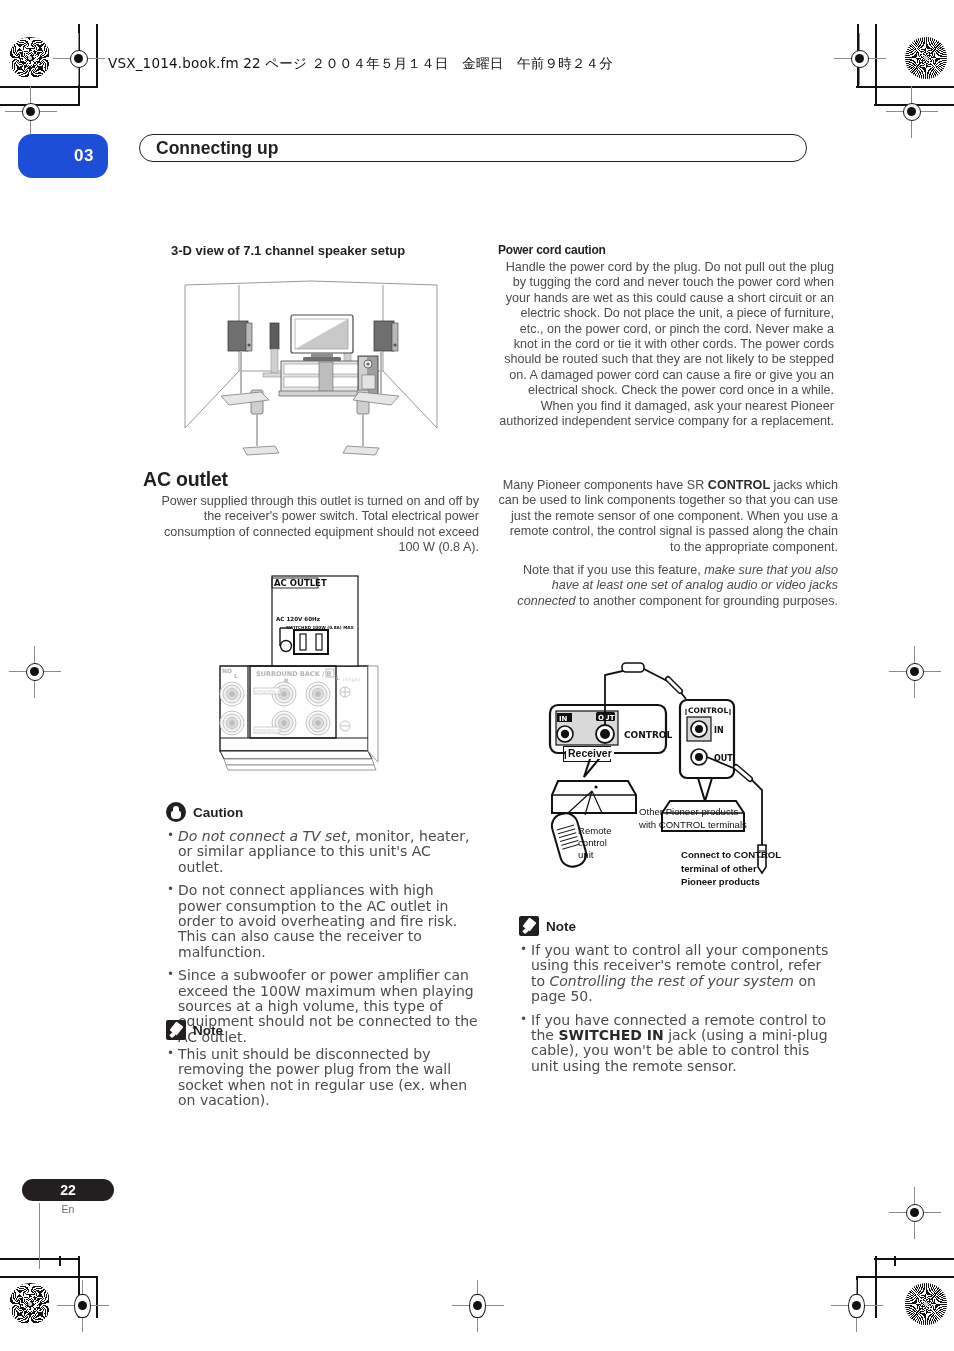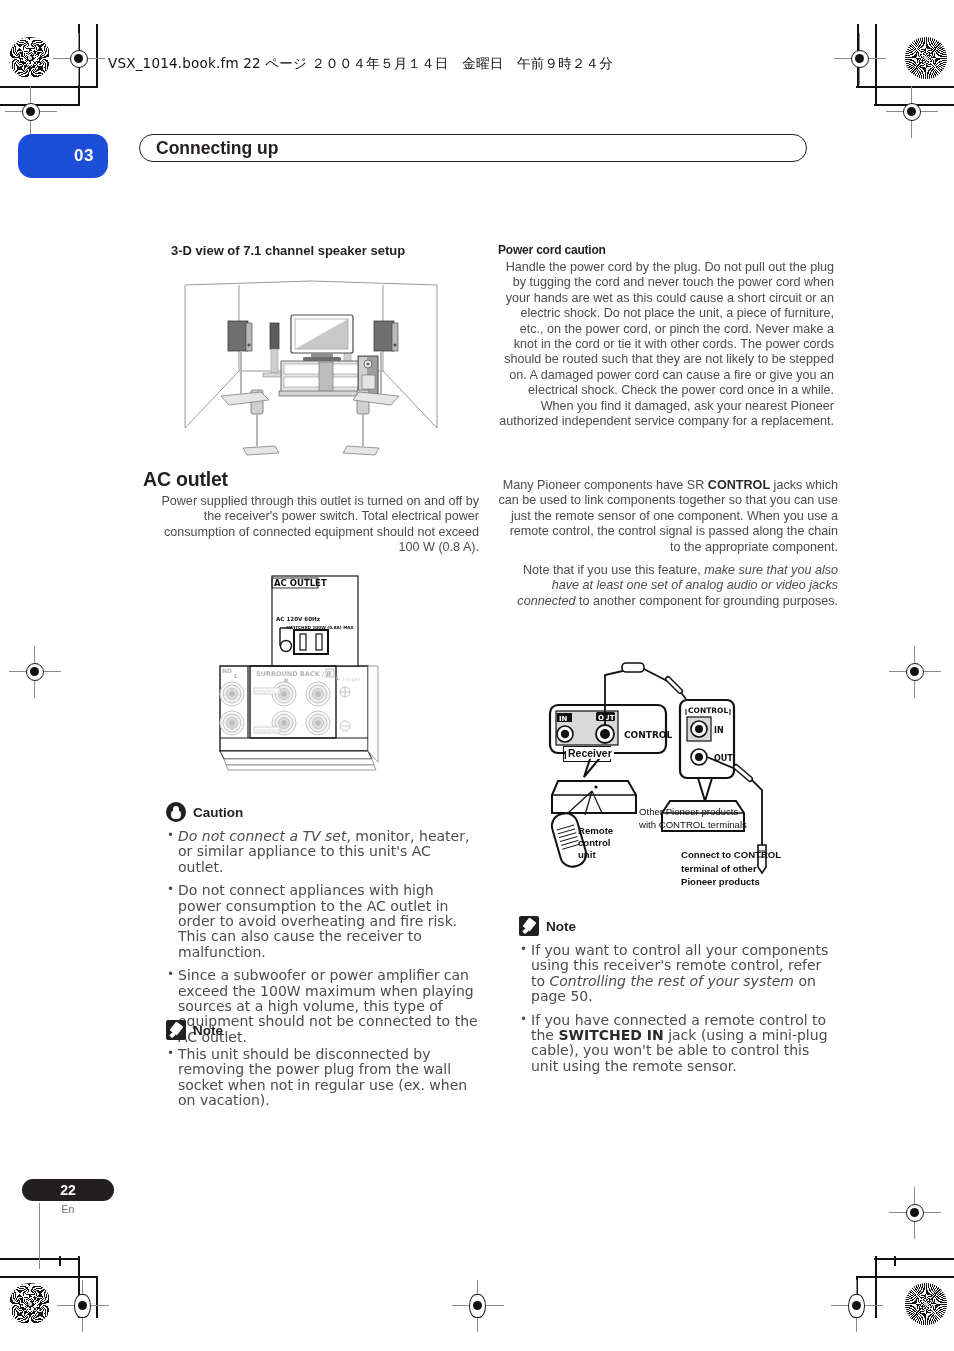--- a/index.html
+++ b/index.html
@@ -573,21 +573,21 @@
     <g>
       <path d="M130 146 L196 146 L204 158 L204 176 L122 176 L122 158 Z" fill="#fff" stroke="#111" stroke-width="2"></path>
       <path d="M122 158 L204 158" stroke="#111" stroke-width="1.4" fill="none"></path>
     </g>
   </svg>
 
   <div style="position:absolute; left:564px; top:749px; font-size:10.5px; font-weight:bold; color:#111;">Receiver</div>
   <div style="position:absolute; left:563px; top:746px; width:48px; height:16px; border:1.5px solid #111; box-sizing:border-box;"></div>
   <div style="position:absolute; left:566px; top:747px; font-size:10.5px; font-weight:bold; color:#111; background:#fff; padding:0 2px;">Receiver</div>
 
-  <div style="position:absolute; left:578px; top:825px; font-size:9.6px; font-weight:bold; color:#111; line-height:12px;">
+  <div style="position:absolute; left:578px; top:825px; font-size:9.6px; font-weight:normal; color:#111; line-height:12px;">
     <div>Remote</div>
     <div>control</div>
     <div>unit</div>
   </div>
 
   <div style="position:absolute; left:639px; top:805px; font-size:9.6px; font-weight:normal; color:#111; line-height:13px;">
     <div>Other Pioneer products</div>
     <div>with CONTROL terminals</div>
   </div>
 

